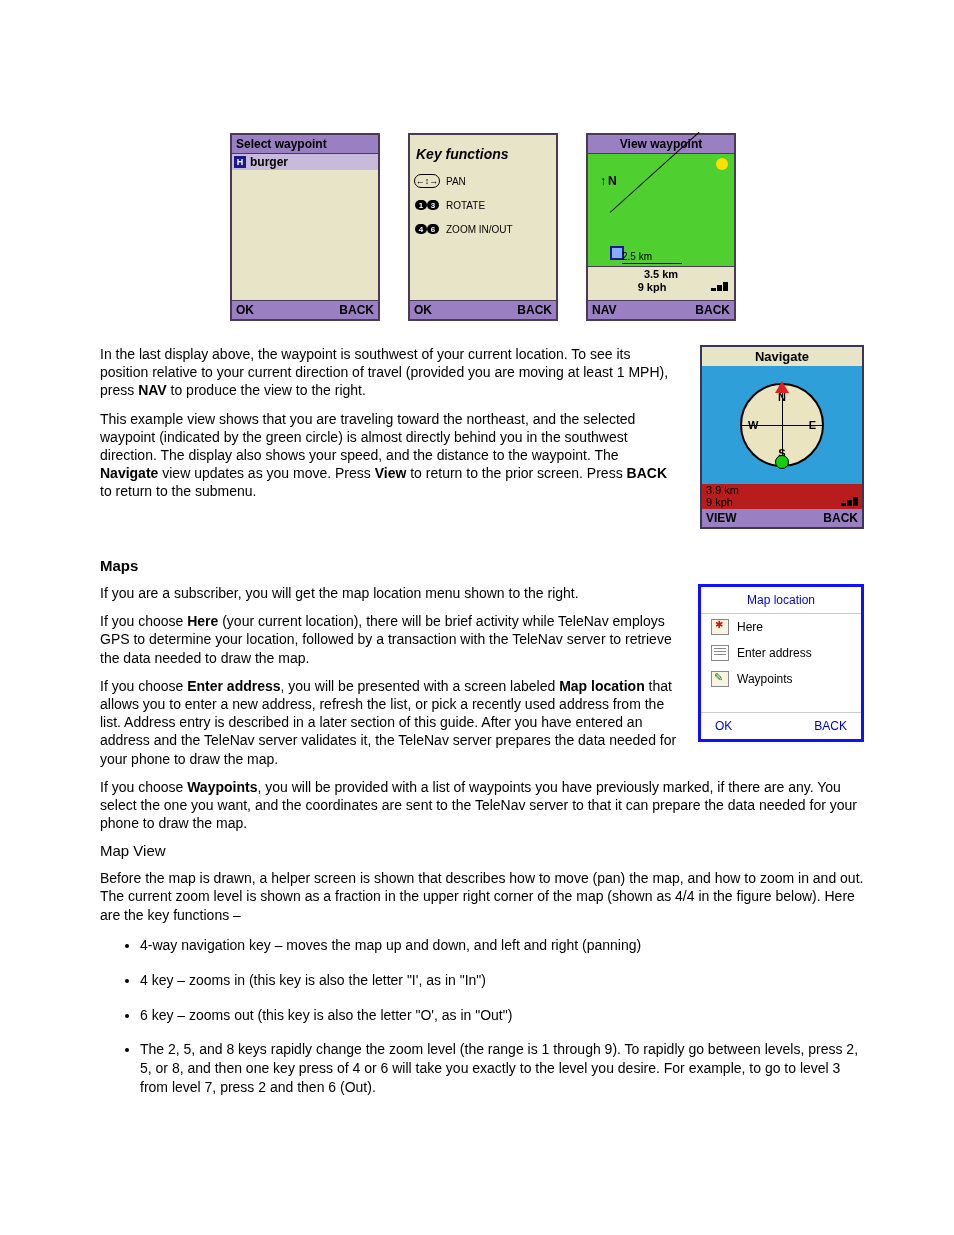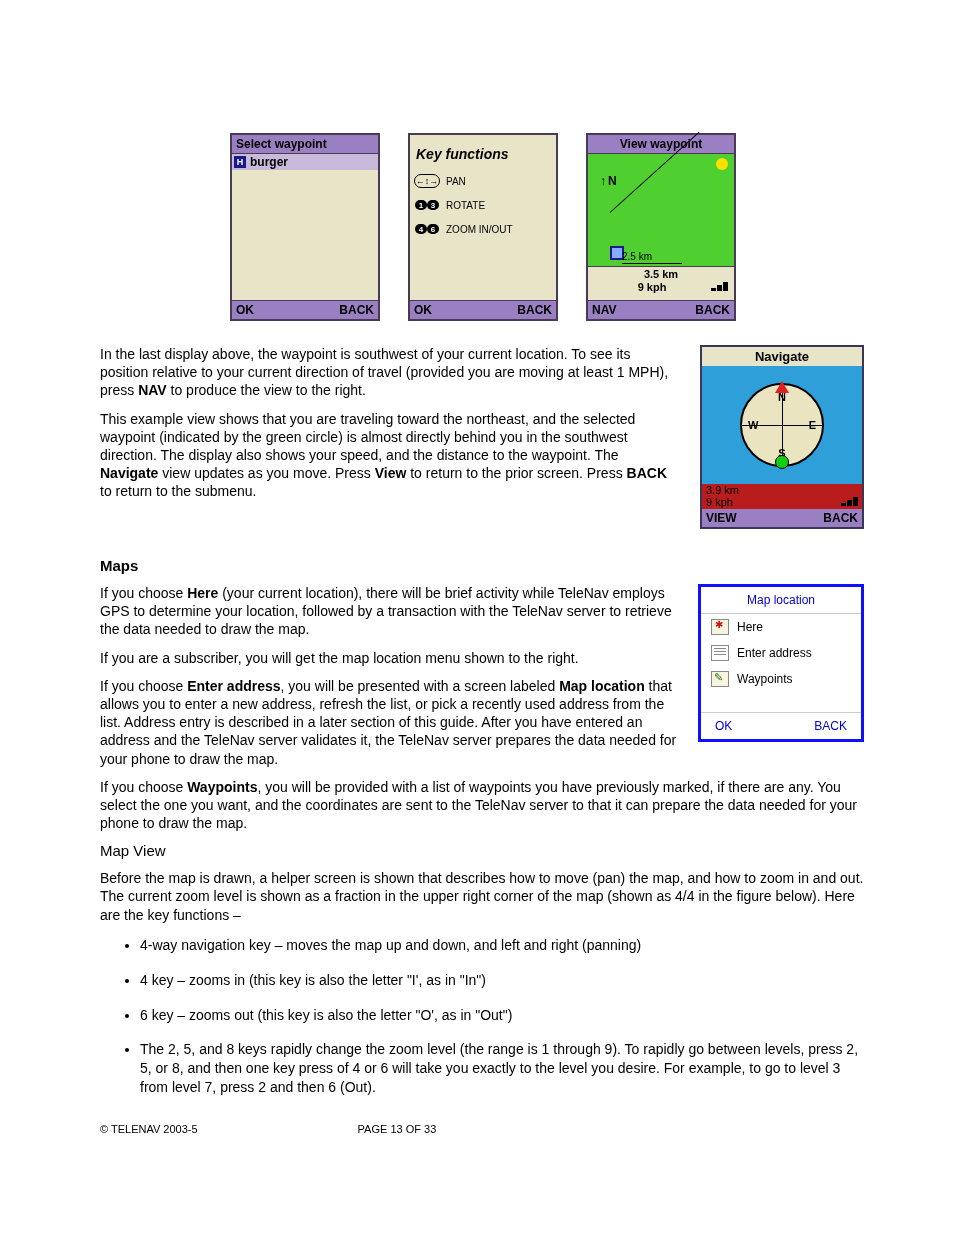--- a/index.html
+++ b/index.html
@@ -356,24 +356,24 @@
         <span class="ml-icon wp"></span>
         <span>Waypoints</span>
       </div>
       <div class="ml-footer">
         <span>OK</span>
         <span>BACK</span>
       </div>
     </div>
   </div>
 
+  <p>If you are a subscriber, you will get the map location menu shown to the right.</p>
   <p>
     <span>If you choose </span><b>Here</b><span> (your current location), there will be brief activity while TeleNav employs GPS to determine your location, followed by a transaction with the TeleNav server to retrieve the data needed to draw the map.</span>
   </p>
-  <p>If you are a subscriber, you will get the map location menu shown to the right.</p>
   <p>
     <span>If you choose </span><b>Enter address</b><span>, you will be presented with a screen labeled </span><b>Map location</b><span> that allows you to enter a new address, refresh the list, or pick a recently used address from the list.  Address entry is described in a later section of this guide.  After you have entered an address and the TeleNav server validates it, the TeleNav server prepares the data needed for your phone to draw the map.</span>
   </p>
 
   <div class="clearfix"></div>
 
   <p>
     <span>If you choose </span><b>Waypoints</b><span>, you will be provided with a list of waypoints you have previously marked, if there are any.  You select the one you want, and the coordinates are sent to the TeleNav server to that it can prepare the data needed for your phone to draw the map.</span>
   </p>
 
@@ -381,18 +381,14 @@
 
   <p>Before the map is drawn, a helper screen is shown that describes how to move (pan) the map, and how to zoom in and out.  The current zoom level is shown as a fraction in the upper right corner of the map (shown as 4/4 in the figure below).  Here are the key functions –</p>
 
   <ul class="keys">
     <li>4-way navigation key – moves the map up and down, and left and right (panning)</li>
     <li>4 key – zooms in (this key is also the letter "I', as in "In")</li>
     <li>6 key – zooms out (this key is also the letter "O', as in "Out")</li>
     <li>The 2, 5, and 8 keys rapidly change the zoom level (the range is 1 through 9).    To rapidly go between levels, press 2, 5, or 8, and then one key press of 4 or 6 will take you exactly to the level you desire.  For example, to go to level 3 from level 7, press 2 and then 6 (Out).</li>
   </ul>
 
-  <div class="page-footer">
-    <span>© TELENAV 2003-5</span>
-    <span>PAGE 13 OF 33</span>
-  </div>
 
 </div>
 
 </body></html>

